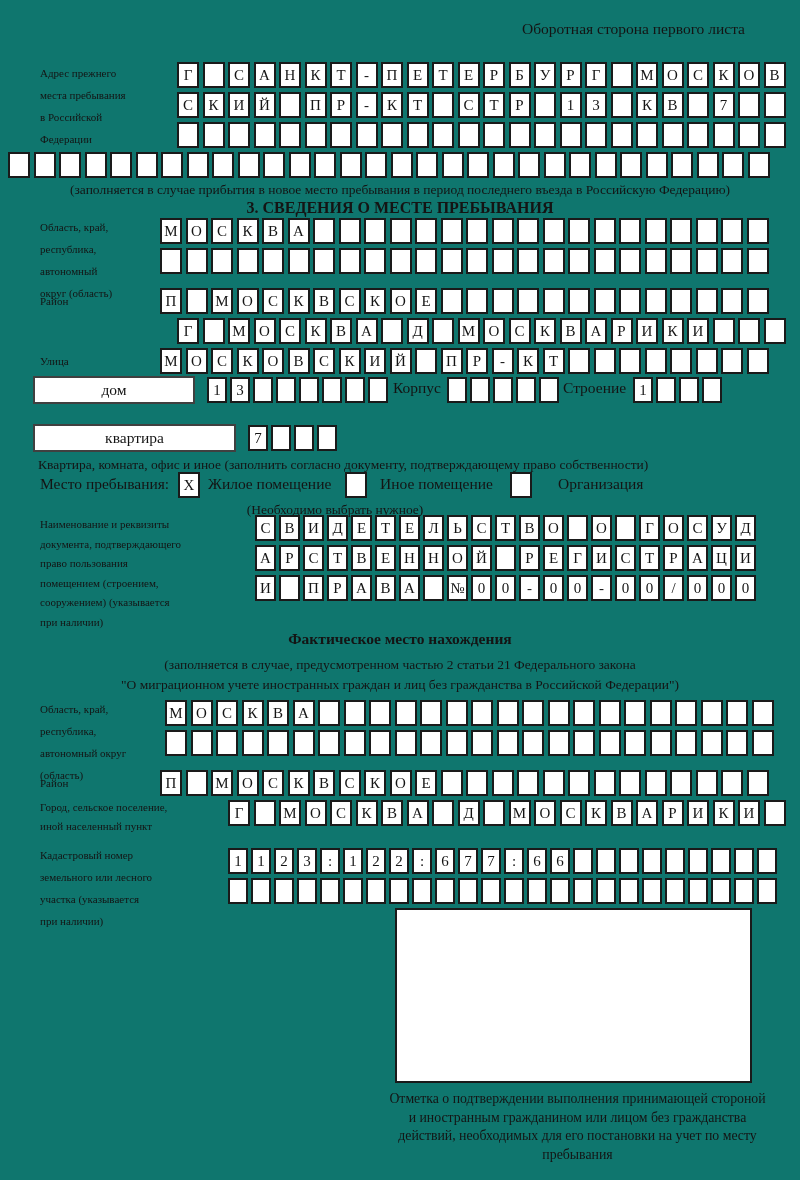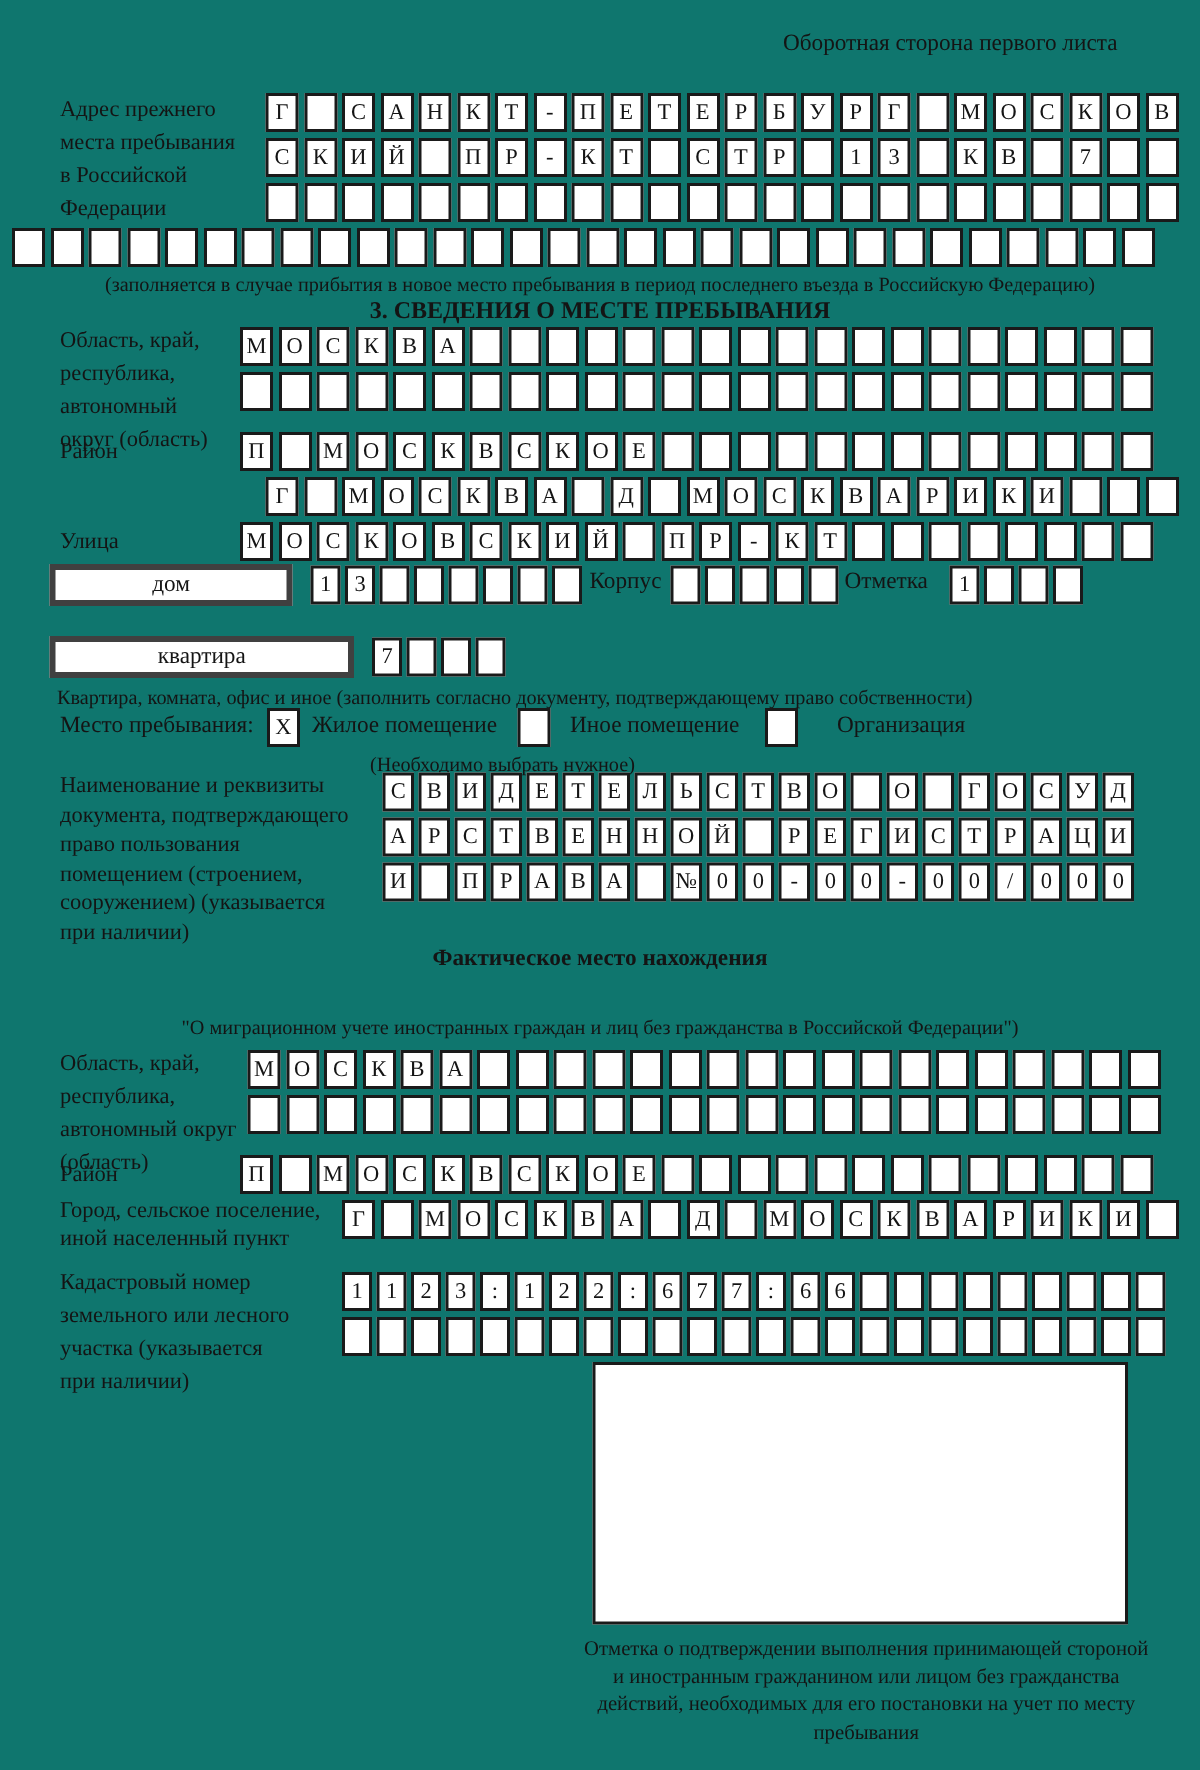--- a/index.html
+++ b/index.html
@@ -1,27 +1,27 @@
 <!DOCTYPE html>
 <html><head>
 <meta charset="utf-8">
 <style>
   *{margin:0;padding:0;box-sizing:border-box}
   html,body{background:#e9e9e9}
   body{font-family:"Liberation Serif","DejaVu Serif",serif;color:#141414}
   .page{position:relative;width:800px;height:1180px;background:#0f766e;margin:0 auto;overflow:hidden}
   .abs{position:absolute}
-  .lbl{font-size:15px;line-height:22px;white-space:pre-line}
+  .lbl{font-size:11px;line-height:22px;white-space:pre-line}
   .lh19{line-height:19.5px}
   .lh18{line-height:19px}
   .cells{position:absolute;display:flex;gap:3.5px}
   .cell{flex:none;width:22px;height:26px;border:2px solid #1a1a1a;display:flex;align-items:center;justify-content:center;font-size:15px;background:#fff}
   .cells.sm{gap:3px}.cells.sm .cell{width:20px}
   .cells.doc{gap:3px}.cells.doc .cell{width:21px}
-  .namebox{position:absolute;height:28px;border:4px solid #404040;display:flex;align-items:center;justify-content:center;font-size:15.5px;background:#fff}
+  .namebox{position:absolute;height:28px;border:2px solid #404040;display:flex;align-items:center;justify-content:center;font-size:15.5px;background:#fff}
   .cap{position:absolute;font-size:13.5px;line-height:17px}
   .txt{position:absolute;font-size:15.5px}
   .center{text-align:center}
   .cb{position:absolute;width:22px;height:26px;border:2px solid #1a1a1a;display:flex;align-items:center;justify-content:center;font-size:15px;background:#fff}
   .stamp-box{position:absolute;border:2px solid #1a1a1a;background:#fff}
   .title{position:absolute;left:0;width:800px;text-align:center;font-weight:bold;font-size:16px}
 </style>
 </head>
 <body>
 
@@ -299,21 +299,21 @@
       <span class="cell"></span>
     </div>
   <div class="txt" style="left:393px;top:379px">Корпус</div>
   <div class="cells sm" style="left:447px;top:377px">
       <span class="cell"></span>
       <span class="cell"></span>
       <span class="cell"></span>
       <span class="cell"></span>
       <span class="cell"></span>
     </div>
-  <div class="txt" style="left:563px;top:379px">Отметка</div>
+  <div class="txt" style="left:563px;top:379px">Строение</div>
   <div class="cells sm" style="left:633px;top:377px">
       <span class="cell">1</span>
       <span class="cell"></span>
       <span class="cell"></span>
       <span class="cell"></span>
     </div>
 
   <div class="namebox" style="left:33px;top:424px;width:203px">квартира</div>
   <div class="cells sm" style="left:248px;top:425px">
       <span class="cell">7</span>
@@ -402,20 +402,21 @@
       <span class="cell">-</span>
       <span class="cell">0</span>
       <span class="cell">0</span>
       <span class="cell">/</span>
       <span class="cell">0</span>
       <span class="cell">0</span>
       <span class="cell">0</span>
     </div>
 
   <div class="title" style="top:630px;font-size:15.5px">Фактическое место нахождения</div>
+  <div class="cap center" style="left:0;top:656px;width:800px">(заполняется в случае, предусмотренном частью 2 статьи 21 Федерального закона</div>
   <div class="cap center" style="left:0;top:676px;width:800px">"О миграционном учете иностранных граждан и лиц без гражданства в Российской Федерации")</div>
 
   <div class="abs lbl" style="left:40px;top:698px">Область, край,
 республика,
 автономный округ
 (область)</div>
   <div class="cells" style="left:165px;top:700px">
       <span class="cell">М</span>
       <span class="cell">О</span>
       <span class="cell">С</span>

